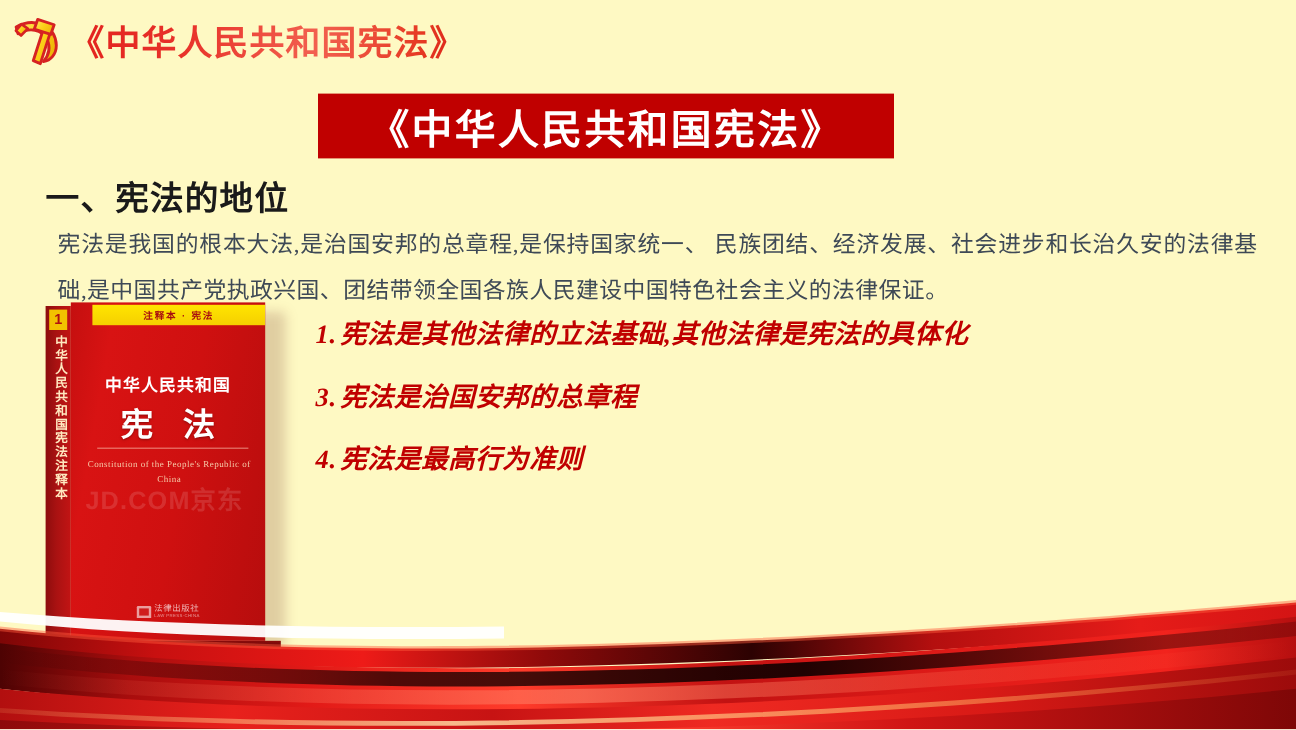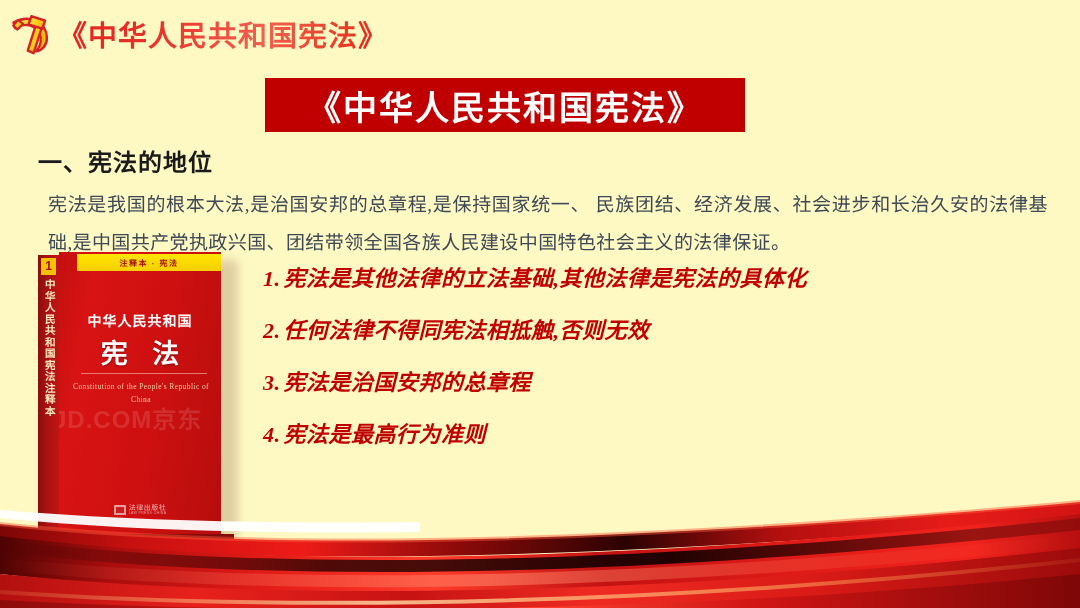--- a/index.html
+++ b/index.html
@@ -69,21 +69,21 @@
     letter-spacing: 2px;
     white-space: nowrap;
     font-family: "Liberation Serif", "DejaVu Serif", serif;
   }
 
   
   .section-heading {
     position: absolute;
     left: 38px;
     top: 143px;
-    font-size: 24px;
+    font-size: 28px;
     font-weight: 700;
     color: #1a1a1a;
     letter-spacing: 1px;
     white-space: nowrap;
   }
 
   
   .intro-paragraph {
     position: absolute;
     left: 48px;
@@ -224,23 +224,23 @@
     font-size: 17px;
     font-weight: 700;
     letter-spacing: 3px;
     text-indent: 3px;
   }
   .book-watermark {
     position: absolute;
     top: 148px;
     left: -6px;
     right: 0;
-    text-align: left;
+    text-align: center;
     color: rgba(255,255,255,0.13);
-    font-size: 24px;
+    font-size: 21px;
     font-weight: 700;
     letter-spacing: 1px;
     font-family: "Liberation Sans", sans-serif;
     pointer-events: none;
   }
   .book-publisher {
     position: absolute;
     bottom: 18px;
     left: 0; right: 0;
     display: flex;
@@ -372,23 +372,20 @@
       </div>
     </div>
     <div class="book-bottom-edge"></div>
   </div>
 
   <div class="points-list">
     <div class="point-item">
       <span class="pt-num">1.</span><span>宪法是其他法律的立法基础,其他法律是宪法的具体化</span>
     </div>
     <div class="point-item">
-      <span class="pt-num">2.</span><span>任何法律不得同宪法相抵触,否则无效</span>
-    </div>
-    <div class="point-item">
       <span class="pt-num">3.</span><span>宪法是治国安邦的总章程</span>
     </div>
     <div class="point-item">
       <span class="pt-num">4.</span><span>宪法是最高行为准则</span>
     </div>
   </div>
 
   <svg class="ribbon" viewBox="0 0 1080 130" preserveAspectRatio="none">
     <defs>
       <linearGradient id="r1" x1="0" y1="0" x2="1" y2="0">

